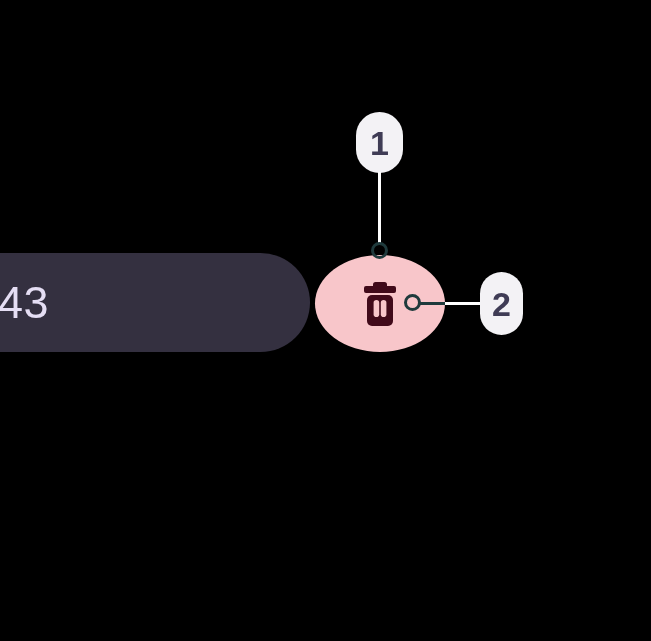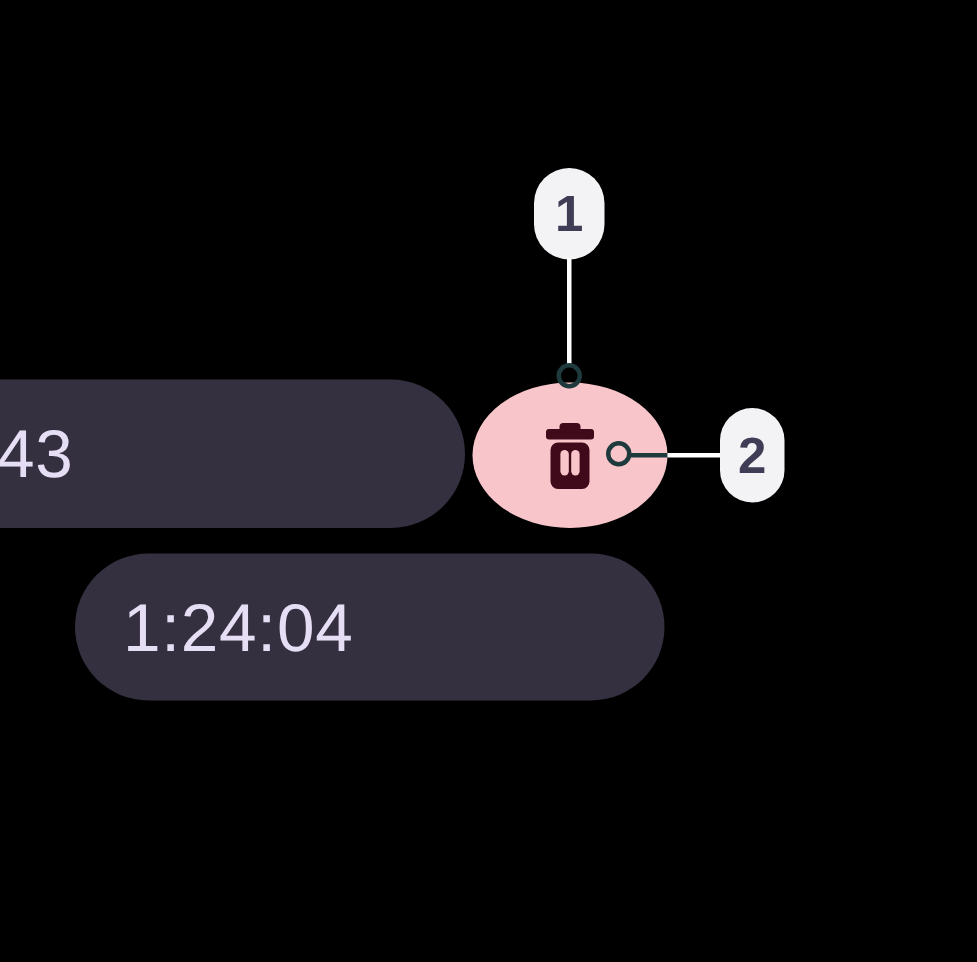--- a/index.html
+++ b/index.html
@@ -85,23 +85,20 @@
       <svg width="32" height="44" viewBox="0 0 32 44" aria-hidden="true">
         <rect x="9" y="0" width="14" height="8" rx="2.5" fill="currentColor"></rect>
         <rect x="0" y="4" width="32" height="7" rx="2" fill="currentColor"></rect>
         <rect x="3" y="13" width="26" height="31" rx="5" fill="currentColor"></rect>
         <rect class="slot" x="9.6" y="18" width="5.6" height="17" rx="2.8"></rect>
         <rect class="slot" x="16.8" y="18" width="5.6" height="17" rx="2.8"></rect>
       </svg>
     </span>
   </button>
 
-  <div class="chip chip-time">
-    <span class="chip-text">1:24:04</span>
-  </div>
 
   <div class="badge badge-1">
     <span>1</span>
   </div>
   <div class="line line-1"></div>
   <div class="marker marker-1"></div>
 
   <div class="marker marker-2"></div>
   <div class="line line-2-dark"></div>
   <div class="line line-2-light"></div>

